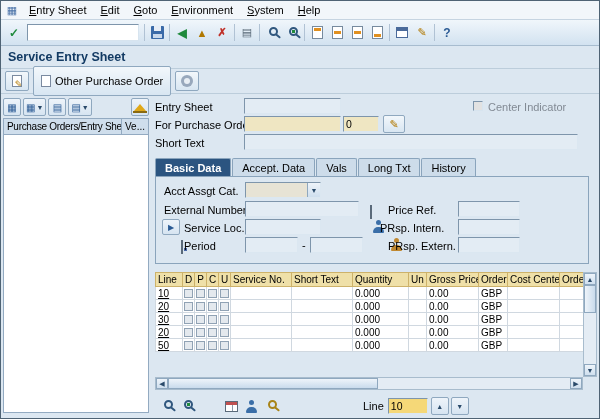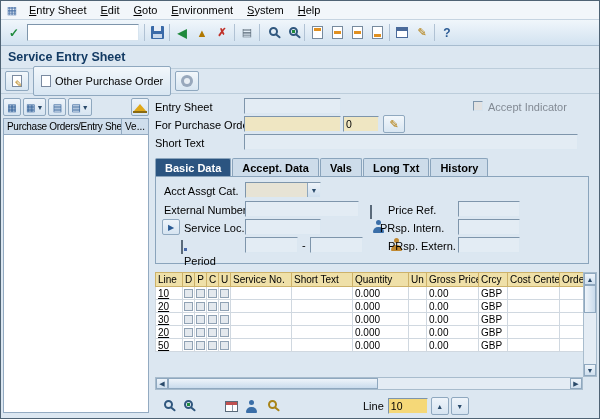--- a/index.html
+++ b/index.html
@@ -106,21 +106,21 @@
   .person::after { content: ""; position: absolute; bottom: 0; left: 1px; width: 11px; height: 6px;
                    border-radius: 5px 5px 1px 1px; background: #3a6ea8; }
   .person.orange::before, .person.orange::after { background: #c08830; }
   .minitable { width: 13px; height: 11px; background: #fff; border: 1px solid #5a6a7a; position: relative; }
   .minitable::before { content: ""; position: absolute; top: 0; left: 0; right: 0; height: 3px; background: #c05050; }
   .minitable::after { content: ""; position: absolute; top: 3px; bottom: 0; left: 6px; width: 1px; background: #8a98a8; }
 
   
   .tabs { position: absolute; left: 154px; top: 157px; display: flex; gap: 1px; align-items: flex-end; }
   .tab { height: 18px; padding: 3px 9px 0; background: #cddcea; border: 1px solid #8aa4bc; border-bottom: none;
-         border-radius: 2px 2px 0 0; font-size: 11px; white-space: nowrap; font-weight: bold; }
+         border-radius: 2px 2px 0 0; font-size: 11px; white-space: nowrap; }
   .tab.active { background: #2b5480; color: #fff; font-weight: bold; }
   .tabbox { position: absolute; left: 154px; top: 175px; width: 434px; height: 88px;
             border: 1px solid #8aa4bc; background: #dce7f1; }
 
   
   .tblwrap { position: absolute; left: 154px; top: 271px; }
   table.svc { border-collapse: collapse; table-layout: fixed; width: 428px; background: #fff;
               font-size: 10px; }
   table.svc th { background: #efe0a8; border: 1px solid #cdb26a; font-weight: normal; text-align: left;
                  padding: 0 2px; height: 14px; overflow: hidden; white-space: nowrap; }
@@ -256,21 +256,21 @@
     <div class="lp-header">
       <span class="lp-h1">Purchase Orders/Entry Sheets</span>
       <span class="lp-h2">Ve...</span>
     </div>
     <div class="lp-body"></div>
   </div>
 
   <span class="lbl" style="left:154px;top:100px">Entry Sheet</span>
   <input class="fld" style="left: 243px; top: 97px; width: 97px;">
   <span class="cb abs" style="left:472px;top:100px;background:#e2e2e2"></span>
-  <span class="lbl dim" style="left:487px;top:100px">Accept Indicator</span>
+  <span class="lbl dim" style="left:487px;top:100px">Center Indicator</span>
 
   <span class="lbl" style="left:154px;top:118px">For Purchase Order</span>
   <input class="fld tan" style="left: 243px; top: 115px; width: 97px;">
   <input class="fld tan" style="left: 342px; top: 115px; width: 36px;" value="0">
   <span class="aibtn abs" style="left:382px;top:114px;width:22px;height:18px">
     <span class="gold2">✎</span>
   </span>
 
   <span class="lbl" style="left:154px;top:136px">Short Text</span>
   <input class="fld" style="left: 243px; top: 133px; width: 334px;">
@@ -298,21 +298,21 @@
     <span class="sbtn abs" style="left:6px;top:42px;width:18px;height:16px">
       <span class="blue sm">▶</span>
     </span>
     <span class="lbl" style="left:28px;top:45px">Service Loc.</span>
     <input class="fld" style="left: 89px; top: 42px; width: 76px;">
     <span class="person abs" style="left:214px;top:43px"></span>
     <span class="lbl" style="left:224px;top:45px">PRsp. Intern.</span>
     <input class="fld" style="left: 302px; top: 42px; width: 62px;">
 
     <span class="cal abs" style="left:7px;top:61px"></span>
-    <span class="lbl" style="left:28px;top:78px">Period</span>
+    <span class="lbl" style="left:28px;top:63px">Period</span>
     <input class="fld" style="left: 89px; top: 60px; width: 53px;">
     <span class="lbl" style="left:146px;top:62px">-</span>
     <input class="fld" style="left: 154px; top: 60px; width: 53px;">
     <span class="person orange abs" style="left:214px;top:61px"></span>
     <span class="lbl" style="left:232px;top:63px">PRsp. Extern.</span>
     <input class="fld" style="left: 302px; top: 60px; width: 62px;">
   </div>
 
   <div class="tblwrap">
     <table class="svc">
@@ -336,21 +336,21 @@
           <th>Line</th>
           <th class="ctr">D</th>
           <th class="ctr">P</th>
           <th class="ctr">C</th>
           <th class="ctr">U</th>
           <th>Service No.</th>
           <th>Short Text</th>
           <th>Quantity</th>
           <th>Un</th>
           <th>Gross Price</th>
-          <th>Crcy</th>
+          <th>Order</th>
           <th>Cost Center</th>
           <th>Orde..</th>
         </tr>
       </thead>
       <tbody>
         <tr>
           <td><span class="hot">10</span></td>
           <td class="ctr"><span class="cbx"></span></td>
           <td class="ctr"><span class="cbx"></span></td>
           <td class="ctr"><span class="cbx"></span></td>

